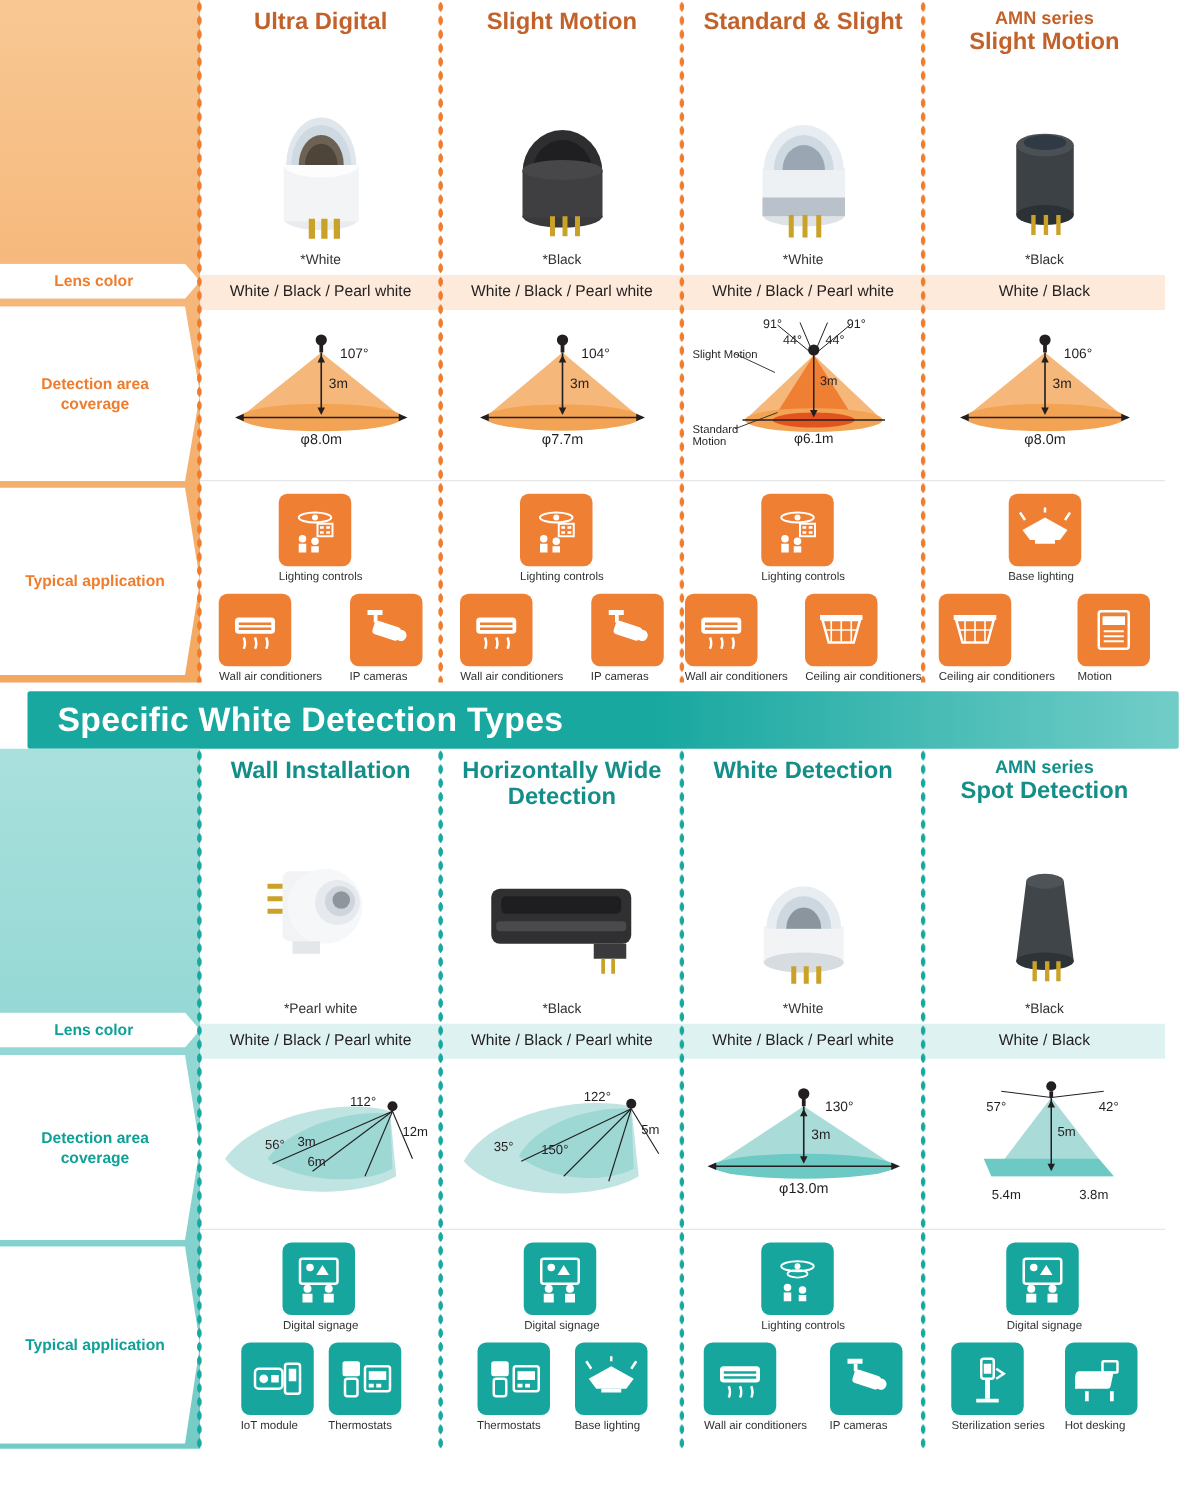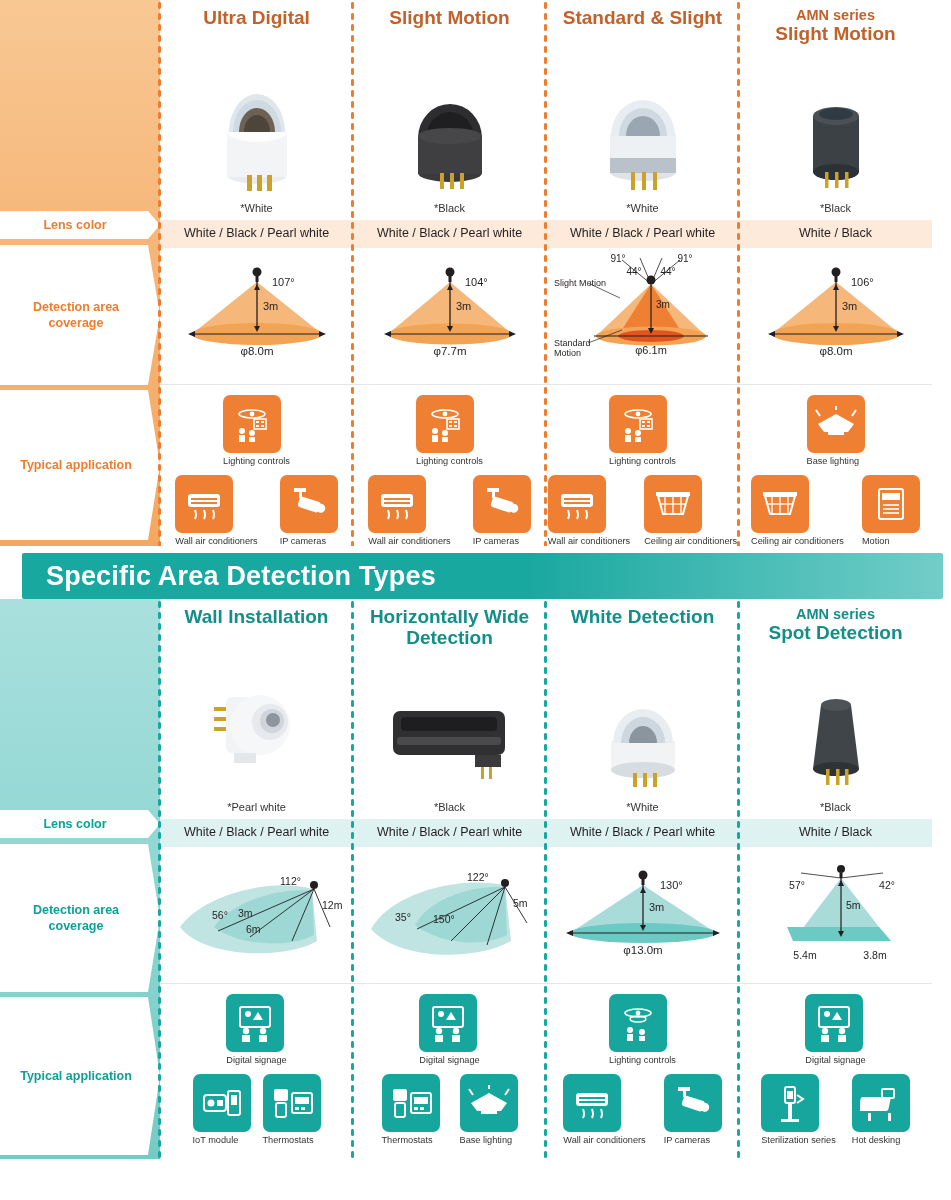--- a/index.html
+++ b/index.html
@@ -549,21 +549,21 @@
           </div>
         </div>
       </div>
     </div>
   </div>
 
   <div class="section" style="margin-top:8px;">
 
     <div class="banner banner-teal">
       <div class="bar"></div>
-      <div class="title">Specific Area Detection Types</div>
+      <div class="title">Specific White Detection Types</div>
     </div>
 
     <div class="grid" style="height:560px;">
 
       <div class="labelcol labelcol-teal">
         <div class="rowlabel" style="top:211px;height:28px;">
           <svg width="160" height="28" viewBox="0 0 160 28" style="position:absolute;left:0;top:0;">
             <polygon points="0,0 148,0 160,14 148,28 0,28" fill="#ffffff"></polygon>
           </svg>
           <span style="position:relative;color:#0fa098;font-size:12.5px;font-weight:bold;padding-right:10px;">Lens color</span>

